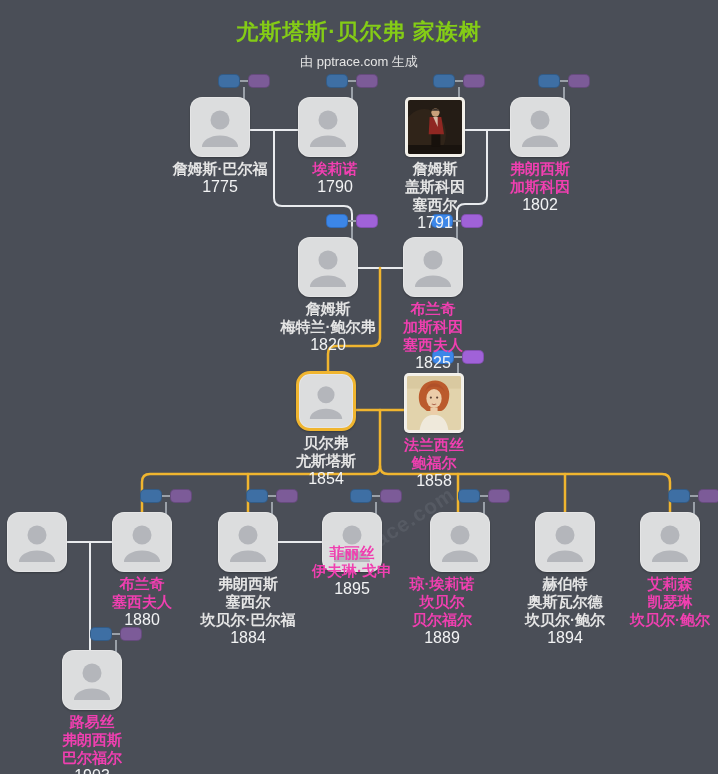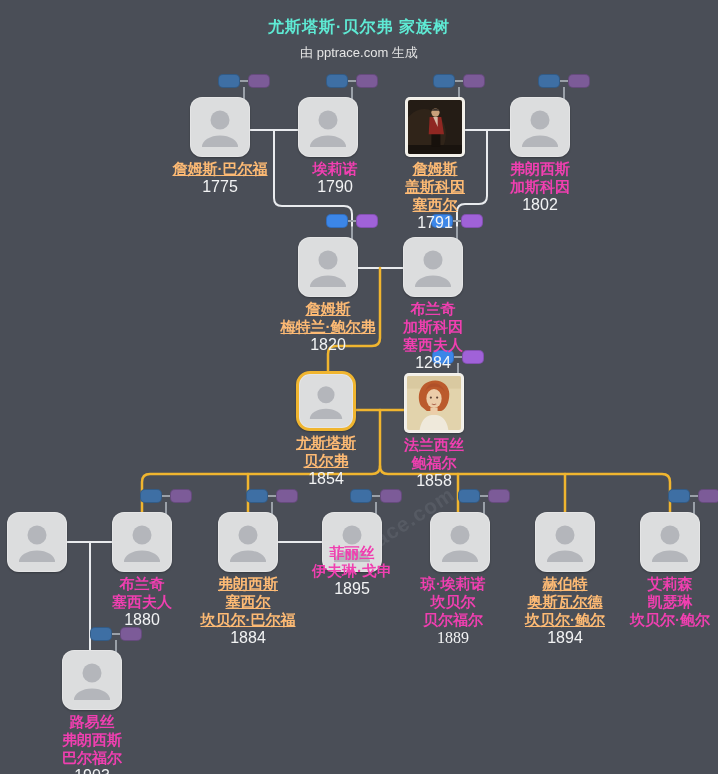--- a/index.html
+++ b/index.html
@@ -4,21 +4,21 @@
 <style>
   html,body{margin:0;padding:0;}
   body{
     width:718px;height:774px;overflow:hidden;position:relative;
     background:#4A4E57;
     font-family:"Liberation Sans","DejaVu Sans",sans-serif;
   }
   .stage{position:absolute;inset:0;width:718px;height:774px;}
   
   .hdr{position:absolute;left:0;top:0;width:100%;text-align:center;z-index:5;}
-  .hdr .title{margin-top:17px;font-size:16px;font-weight:bold;color:#5eead4;letter-spacing:1px;}
+  .hdr .title{margin-top:17px;font-size:22px;font-weight:bold;color:#84cc16;letter-spacing:1px;}
   .hdr .subtitle{margin-top:6px;font-size:13px;color:#e5e5e5;}
   
   .watermark{
     position:absolute;left:332px;top:556px;z-index:1;
     transform:rotate(-33deg);transform-origin:left top;
     font-size:21px;font-weight:bold;color:#5A5F68;letter-spacing:1px;opacity:.75;
   }
   
   svg.wires{position:absolute;left:0;top:0;z-index:2;pointer-events:none;}
   svg.wires path{fill:none;stroke-linecap:round;}
@@ -32,21 +32,21 @@
     cursor:pointer;
   }
   .card svg{display:block;width:100%;height:100%;}
   .card .av circle,.card .av path{fill:#B4B6BB;}
   .card.framed{background:#F2EFE8;padding:3px;border-radius:5px;}
   .card.framed svg{border-radius:2px;}
   .card.focal{border:3px solid #F0B52F;border-radius:14px;}
   
   .labels{position:absolute;width:180px;text-align:center;z-index:4;line-height:18px;}
   .labels .nm{font-size:15px;font-weight:bold;}
-  .labels .nm.blue{color:#fdba74;text-decoration:underline;}
+  .labels .nm.blue{color:#e5e5e5;}
   .labels .nm.pink{color:#F03FB0;}
   .labels .yr{font-size:16px;font-weight:normal;color:#F2F3F4;}
   
   .badge{position:absolute;width:52px;height:25px;z-index:3;}
   .badge .b-link{position:absolute;left:21px;top:6px;width:10px;height:2px;background:#9AA0A8;}
   .badge .b-tick{position:absolute;left:25px;top:13px;width:2px;height:12px;background:#9AA0A8;}
   .badge .b-ico{position:absolute;top:0;width:22px;height:14px;border-radius:5px;cursor:pointer;
     box-shadow:inset 0 0 0 1px rgba(0,0,0,.18);}
   .badge .b-father{left:0;}
   .badge .b-mother{left:30px;}
@@ -179,37 +179,37 @@
       <div class="card" style="left: 403px; top: 237px;">
         <svg class="av" viewBox="0 0 60 60">
           <circle cx="30" cy="23" r="9.5"></circle>
           <path d="M12 50a18 11.5 0 0 1 36 0z"></path>
         </svg>
       </div>
       <div class="labels" style="left: 343px; top: 300px;">
         <div class="nm pink">布兰奇</div>
         <div class="nm pink">加斯科因</div>
         <div class="nm pink">塞西夫人</div>
-        <div class="yr">1284</div>
+        <div class="yr">1825</div>
       </div>
       <div class="badge bright" style="left: 431px; top: 214px;">
         <span class="b-link"></span>
         <span class="b-tick"></span>
         <span class="b-ico b-father"></span>
         <span class="b-ico b-mother"></span>
       </div>
       <div class="card focal" style="left: 296px; top: 371px;">
         <svg class="av" viewBox="0 0 60 60">
           <circle cx="30" cy="23" r="9.5"></circle>
           <path d="M12 50a18 11.5 0 0 1 36 0z"></path>
         </svg>
       </div>
       <div class="labels" style="left: 236px; top: 434px;">
+        <div class="nm blue">贝尔弗</div>
         <div class="nm blue">尤斯塔斯</div>
-        <div class="nm blue">贝尔弗</div>
         <div class="yr">1854</div>
       </div>
       <div class="card framed" style="left: 404px; top: 373px;">
         <svg viewBox="0 0 60 60">
           <rect width="60" height="60" fill="#E2D3AC"></rect>
           <rect width="60" height="14" fill="#D9C9A0"></rect>
           <path d="M14 60 C16 47 23 43 30 43 C37 43 44 47 46 60 Z" fill="#EFE9DB"></path>
           <path d="M16 34 C10 24 14 9 25 6 C36 2 47 9 47 20 C47 30 43 37 38 39 L22 39 Z" fill="#BB5A2C"></path>
           <ellipse cx="30" cy="25" rx="8.5" ry="10.5" fill="#ECCDA9"></ellipse>
           <path d="M20 18 C23 10 38 10 42 18 C40 11 35 8 30 8 C25 8 22 11 20 18 Z" fill="#B0512A"></path>
@@ -287,21 +287,21 @@
         <span class="b-tick"></span>
         <span class="b-ico b-father"></span>
         <span class="b-ico b-mother"></span>
       </div>
       <div class="card" style="left: 430px; top: 512px;">
         <svg class="av" viewBox="0 0 60 60">
           <circle cx="30" cy="23" r="9.5"></circle>
           <path d="M12 50a18 11.5 0 0 1 36 0z"></path>
         </svg>
       </div>
-      <div class="labels" style="left: 363px; top: 575px; font-family: Liberation Serif, serif;">
+      <div class="labels" style="left: 352px; top: 575px;">
         <div class="nm pink">琼·埃莉诺</div>
         <div class="nm pink">坎贝尔</div>
         <div class="nm pink">贝尔福尔</div>
         <div class="yr">1889</div>
       </div>
       <div class="badge muted" style="left: 458px; top: 489px;">
         <span class="b-link"></span>
         <span class="b-tick"></span>
         <span class="b-ico b-father"></span>
         <span class="b-ico b-mother"></span>

